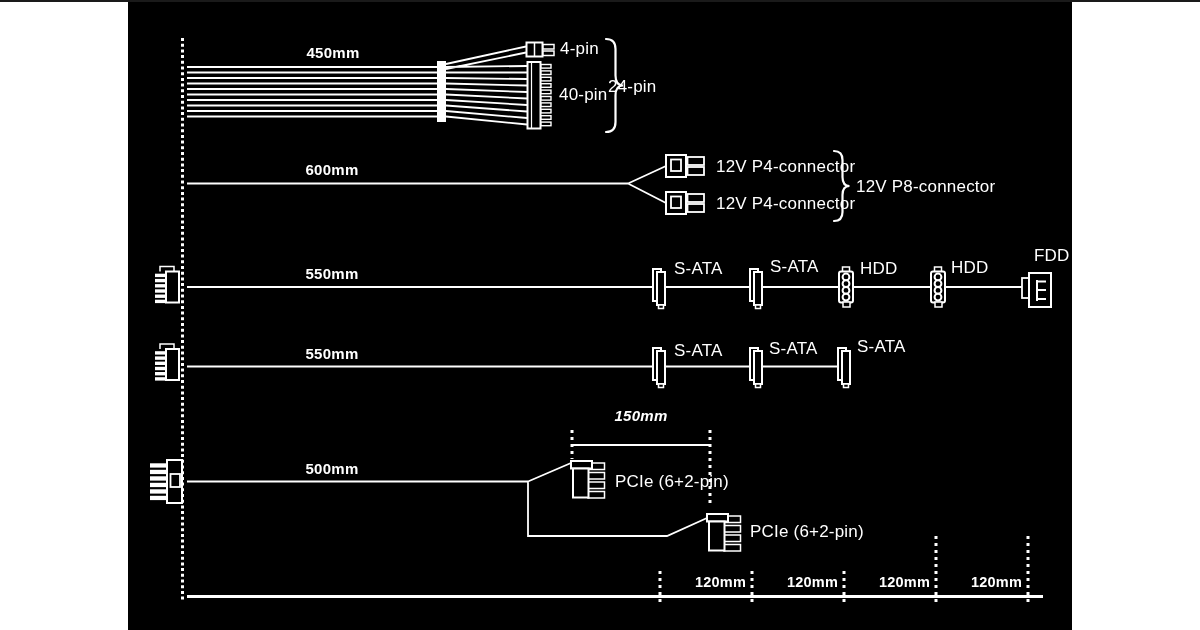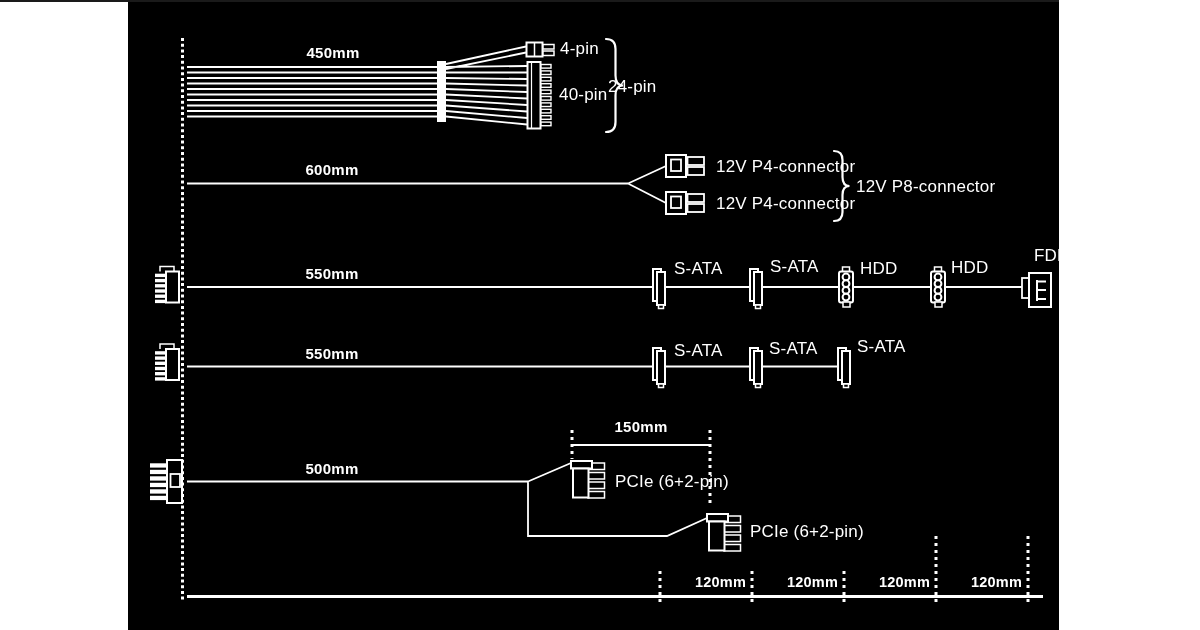--- a/index.html
+++ b/index.html
@@ -1,18 +1,18 @@
 <!DOCTYPE html>
 <html><head>
 <meta charset="utf-8">
 <style>
   html,body{margin:0;padding:0;}
   .page{
     position:relative;
-    width:1059px;height:630px;
+    width:1200px;height:630px;
     background:#ffffff;
     overflow:hidden;
     font-family:"Liberation Sans", sans-serif;
   }
   .top-strip{
     position:absolute;left:0;top:0;width:1200px;height:2px;
     background:#1a1a1a;
   }
   .panel{
     position:absolute;left:128px;top:0;width:944px;height:630px;
@@ -190,21 +190,21 @@
       <line x1="936" y1="536" x2="936" y2="604" stroke-width="3" stroke-dasharray="3 4"></line>
       <line x1="1028" y1="536" x2="1028" y2="604" stroke-width="3" stroke-dasharray="3 4"></line>
     </g>
   </svg>
 
   <div class="lbl meas" style="left:293px;top:45px;">450mm</div>
   <div class="lbl meas" style="left:292px;top:162px;">600mm</div>
   <div class="lbl meas" style="left:292px;top:266px;">550mm</div>
   <div class="lbl meas" style="left:292px;top:346px;">550mm</div>
   <div class="lbl meas" style="left:292px;top:461px;">500mm</div>
-  <div class="lbl meas" style="left:601px;top:419px;">150mm</div>
+  <div class="lbl meas" style="left:601px;top:408px;font-style:italic;">150mm</div>
 
   <div class="lbl" style="left:560px;top:40px;">4-pin</div>
   <div class="lbl" style="left:559px;top:86px;">40-pin</div>
   <div class="lbl" style="left:608px;top:78px;">24-pin</div>
 
   <div class="lbl" style="left:716px;top:158px;">12V P4-connector</div>
   <div class="lbl" style="left:716px;top:195px;">12V P4-connector</div>
   <div class="lbl" style="left:856px;top:178px;">12V P8-connector</div>
 
   <div class="lbl" style="left:674px;top:260px;">S-ATA</div>

